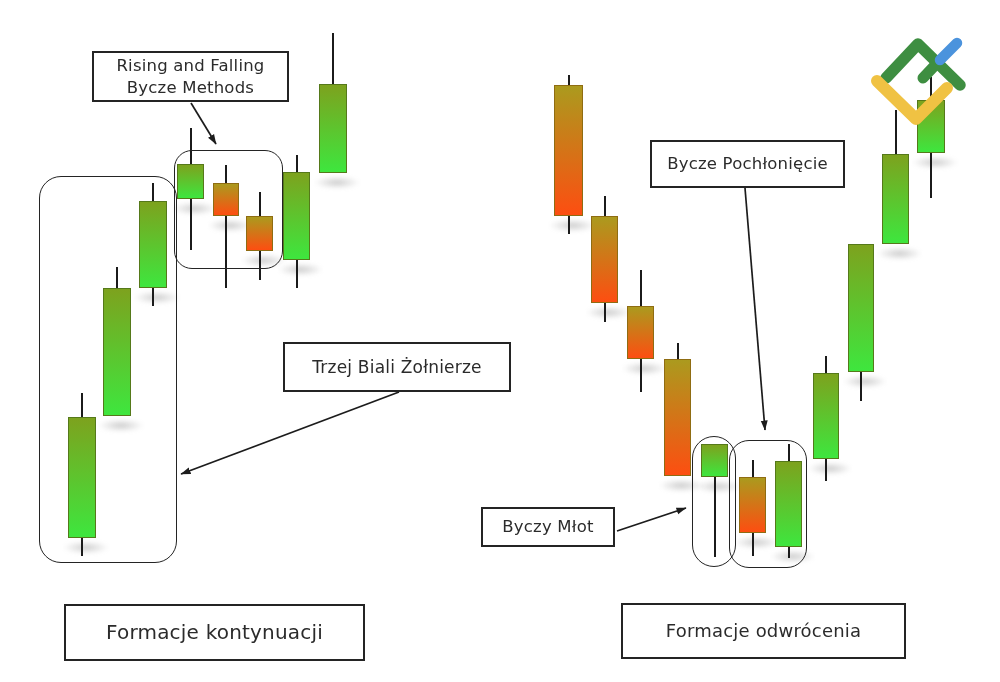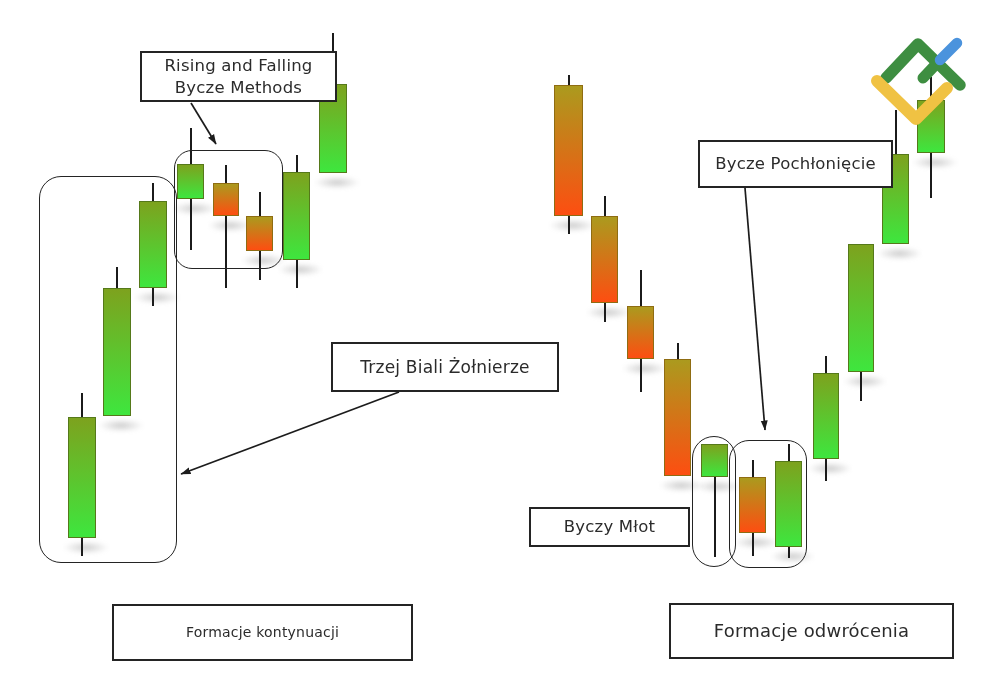--- a/index.html
+++ b/index.html
@@ -11,27 +11,27 @@
   }
   .candle-shadow{position:absolute;border-radius:50%;
     background:radial-gradient(closest-side,rgba(120,120,120,0.38),rgba(120,120,120,0));
     filter:blur(2px);z-index:1;}
   .wick{position:absolute;width:2px;background:#1b1b1b;z-index:2;}
   .candle-body{position:absolute;z-index:3;box-sizing:border-box;border:1px solid;}
   .pattern-outline{position:absolute;z-index:4;box-sizing:border-box;
     border:1.7px solid #242424;background:transparent;}
   .callout{position:absolute;z-index:6;box-sizing:border-box;border:2px solid #242424;
     background:#ffffff;display:flex;flex-direction:column;align-items:center;
-    justify-content:center;text-align:center;letter-spacing:.2px;line-height:1.32;margin-left:48px;}
+    justify-content:center;text-align:center;letter-spacing:.2px;line-height:1.32;}
   .callout span{display:block;white-space:nowrap;}
   #callout-rising{left:92px;top:51px;width:197px;height:51px;font-size:16.5px;}
   #callout-trzej{left:283px;top:342px;width:228px;height:50px;font-size:17px;}
   #callout-bycze{left:650px;top:140px;width:195px;height:48px;font-size:16.5px;}
-  #callout-mlot{left:481px;top:507px;width:161px;height:40px;font-size:16.5px;}
-  #section-left{left:64px;top:604px;width:301px;height:57px;font-size:14px;}
+  #callout-mlot{left:481px;top:507px;width:134px;height:40px;font-size:16.5px;}
+  #section-left{left:64px;top:604px;width:301px;height:57px;font-size:20px;}
   #section-right{left:621px;top:603px;width:285px;height:56px;font-size:18px;}
   #arrows-svg,#logo-svg{position:absolute;left:0;top:0;z-index:5;pointer-events:none;}
   #logo-svg{z-index:7;}
 </style>
 </head>
 <body>
 
 <div id="canvas" style="width: 1000px; height: 682px; background: rgb(255, 255, 255);">
 
   <div id="layer-candles">

